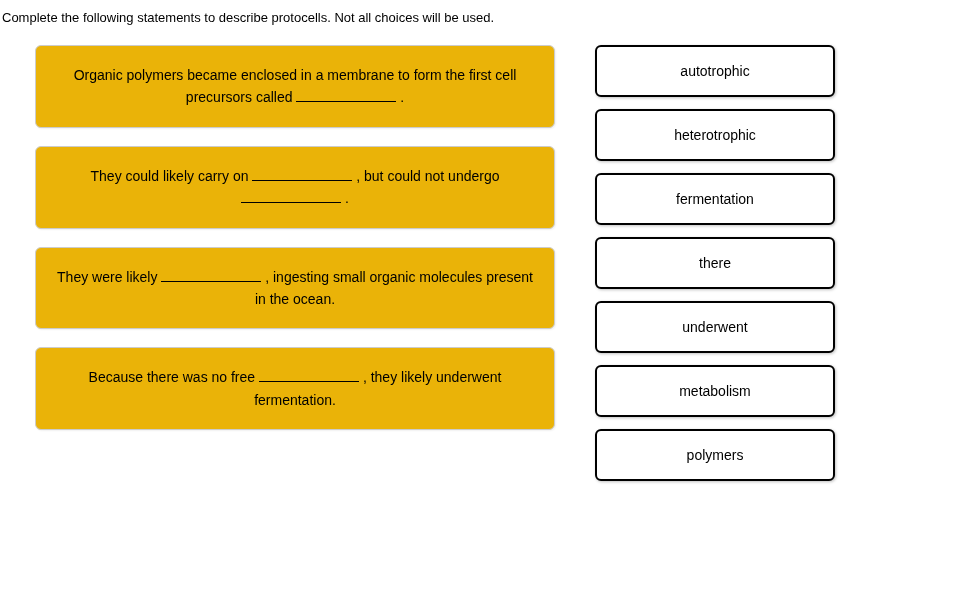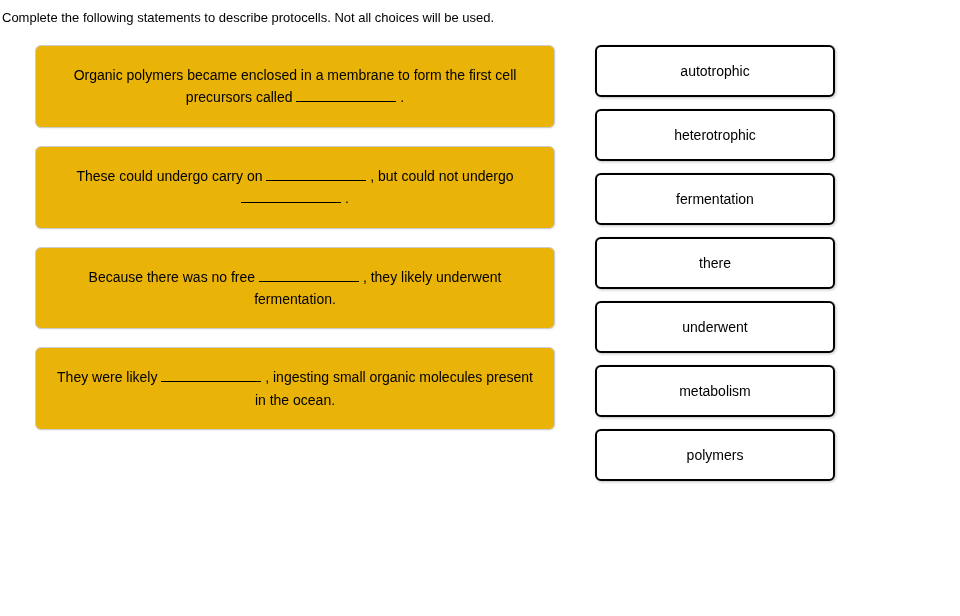--- a/index.html
+++ b/index.html
@@ -84,42 +84,42 @@
     <div class="statement-box">
       <div class="statement-text">
         <span>Organic polymers became enclosed in a membrane to form the first cell precursors called </span>
         <span class="blank"></span>
         <span> .</span>
       </div>
     </div>
 
     <div class="statement-box">
       <div class="statement-text">
-        <span>These could undergo carry on </span>
+        <span>They could likely carry on </span>
         <span class="blank"></span>
         <span> , but could not undergo </span>
         <br>
         <span class="blank"></span>
         <span> .</span>
       </div>
     </div>
 
     <div class="statement-box">
       <div class="statement-text">
-        <span>Because there was no free </span>
+        <span>They were likely </span>
         <span class="blank"></span>
-        <span> , they likely underwent fermentation.</span>
+        <span> , ingesting small organic molecules present in the ocean.</span>
       </div>
     </div>
 
     <div class="statement-box">
       <div class="statement-text">
-        <span>They were likely </span>
+        <span>Because there was no free </span>
         <span class="blank"></span>
-        <span> , ingesting small organic molecules present in the ocean.</span>
+        <span> , they likely underwent fermentation.</span>
       </div>
     </div>
 
   </div>
 
   <div class="choices-column">
     <div class="choice-box">autotrophic</div>
     <div class="choice-box">heterotrophic</div>
     <div class="choice-box">fermentation</div>
     <div class="choice-box">there</div>

